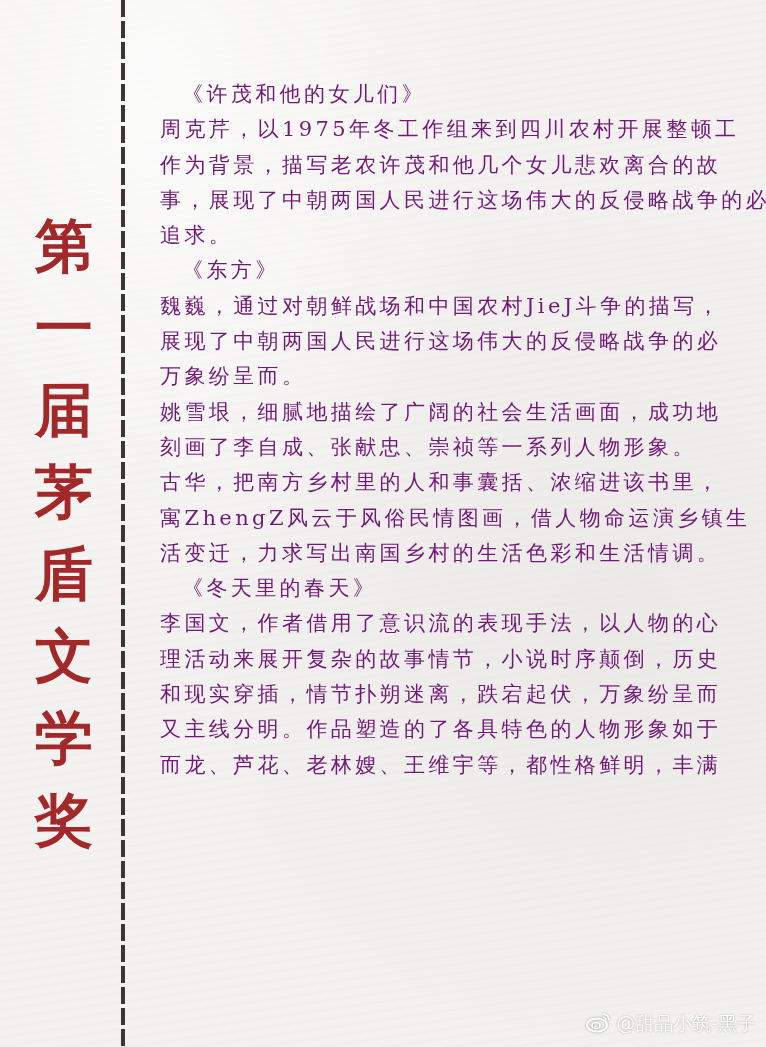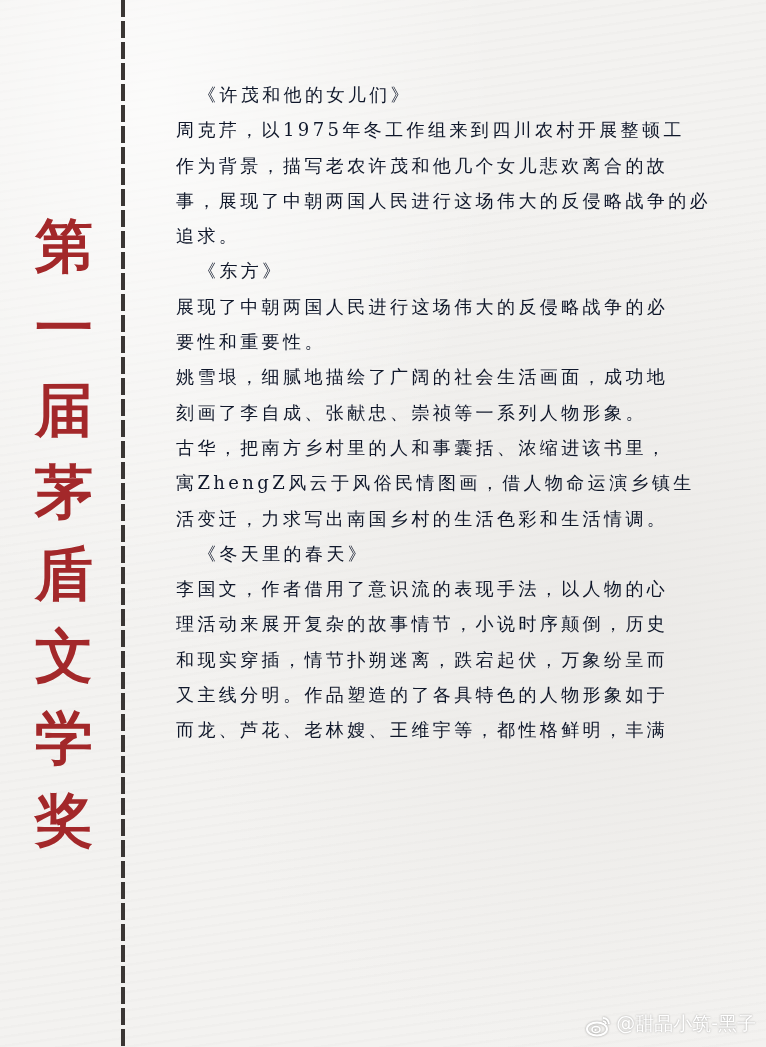--- a/index.html
+++ b/index.html
@@ -26,30 +26,30 @@
   }
 
   
   .divider {
     position: absolute; left: 121px; top: 0; width: 4px; height: 1047px;
     background: repeating-linear-gradient(to bottom, #3a3634 0px, #3a3634 17px, rgba(0,0,0,0) 17px, rgba(0,0,0,0) 21px);
   }
 
   
   .content {
-    position: absolute; left: 176px; top: 77px; width: 590px;
-    color: #0f172a; font-size: 18px; letter-spacing: 3.4px;
+    position: absolute; left: 160px; top: 77px; width: 590px;
+    color: #701a75; font-size: 21px; letter-spacing: 3.4px;
   }
   .line { height: 35.3px; line-height: 35.3px; white-space: nowrap; }
   .title-line { padding-left: 22px; }
 
   
   .watermark {
     position: absolute; right: 10px; bottom: 10px;
-    display: flex; align-items: flex-end; gap: 4px;
+    display: flex; align-items: flex-start; gap: 4px;
     color: #ffffff; font-size: 19px;
     font-family: "DejaVu Sans", "Liberation Sans", sans-serif;
     text-shadow: 0 0 2px rgba(0,0,0,0.35);
   }
   .watermark svg { width: 26px; height: 22px; filter: drop-shadow(0 0 1px rgba(0,0,0,0.35)); }
 </style>
 </head>
 <body>
 
 <div class="page">
@@ -72,22 +72,23 @@
     <div>
       <div class="line title-line">《许茂和他的女儿们》</div>
       <div class="line">周克芹，以1975年冬工作组来到四川农村开展整顿工</div>
       <div class="line">作为背景，描写老农许茂和他几个女儿悲欢离合的故</div>
       <div class="line">事，展现了中朝两国人民进行这场伟大的反侵略战争的必</div>
       <div class="line">追求。</div>
     </div>
 
     <div>
       <div class="line title-line">《东方》</div>
+      <div class="line">魏巍，通过对朝鲜战场和中国农村JieJ斗争的描写，</div>
       <div class="line">展现了中朝两国人民进行这场伟大的反侵略战争的必</div>
-      <div class="line">要性和重要性。</div>
+      <div class="line">万象纷呈而。</div>
     </div>
 
 
     <div>
       <div class="line">姚雪垠，细腻地描绘了广阔的社会生活画面，成功地</div>
       <div class="line">刻画了李自成、张献忠、崇祯等一系列人物形象。</div>
     </div>
 
     <div>
       <div class="line">古华，把南方乡村里的人和事囊括、浓缩进该书里，</div>

